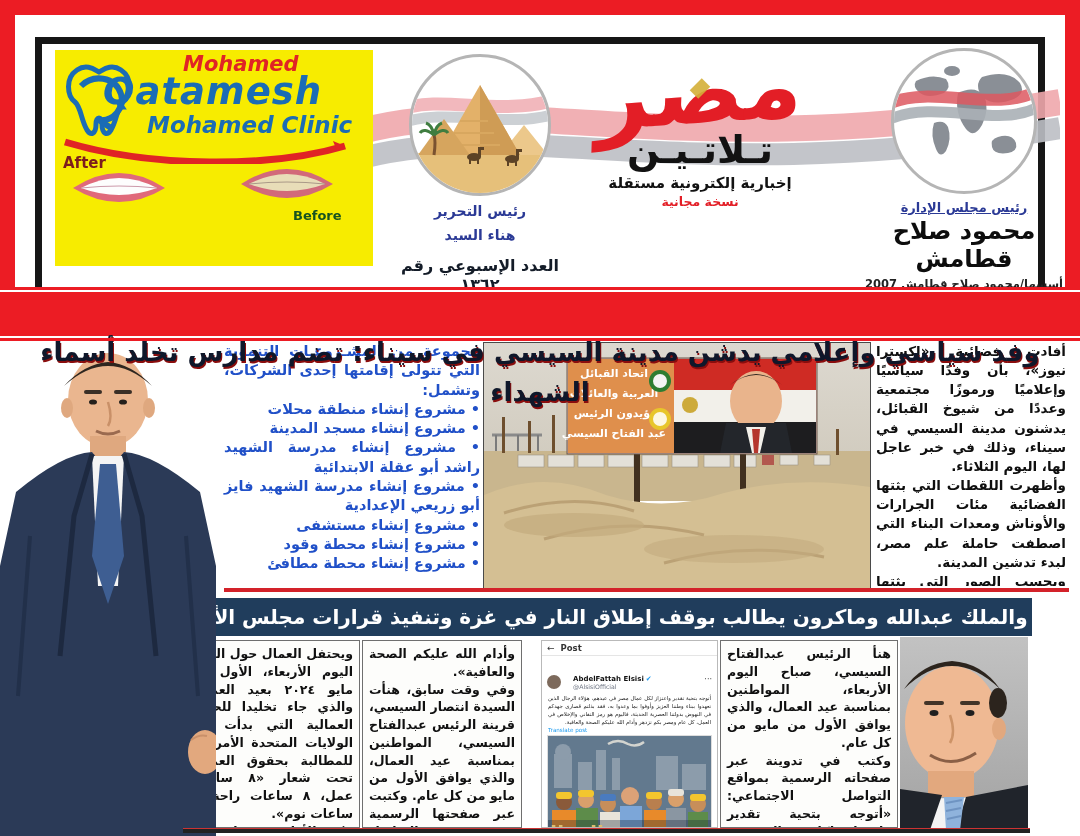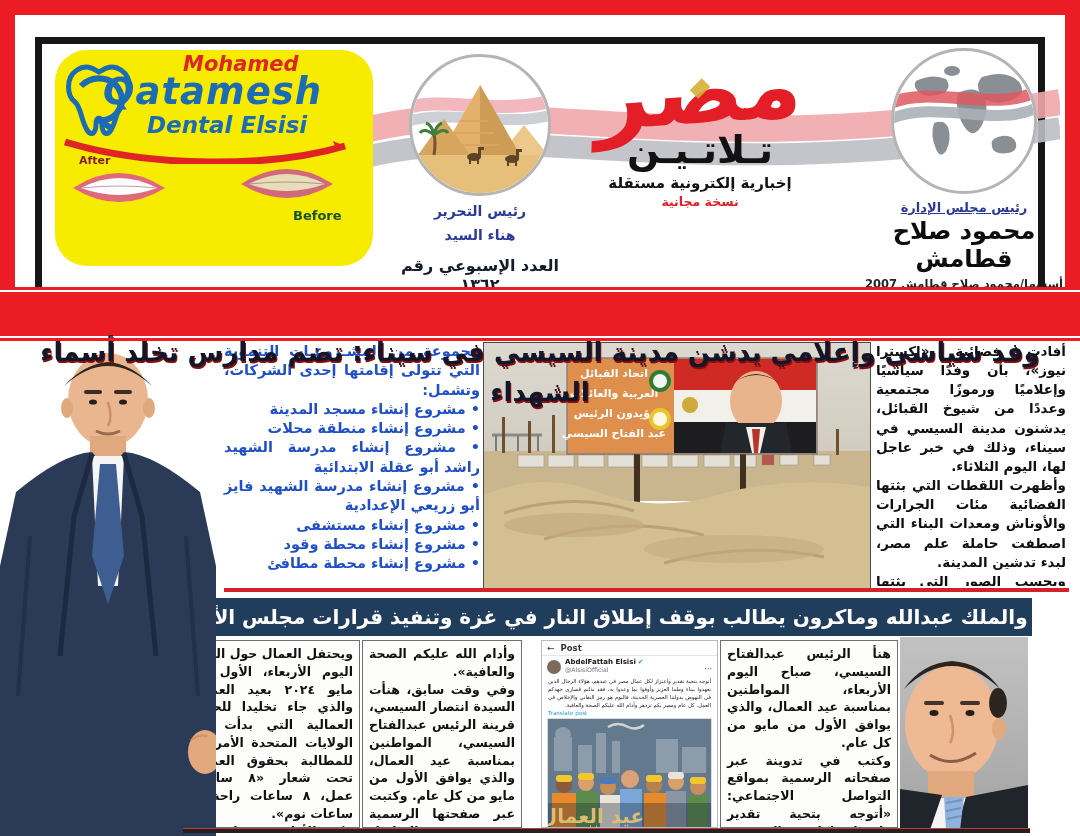--- a/index.html
+++ b/index.html
@@ -4,25 +4,25 @@
 <style>
   html,body{margin:0;padding:0;background:#fff;}
   #page{position:relative;width:1080px;height:836px;background:#fff;overflow:hidden;
         font-family:"DejaVu Sans",sans-serif;}
   
   .hdr-red{position:absolute;left:0;top:0;width:1080px;height:290px;background:#ec1c24;}
   .hdr-white{position:absolute;left:15px;top:15px;right:15px;bottom:0;background:#fff;}
   .hdr-box{position:absolute;left:20px;top:22px;right:20px;height:246px;border:7px solid #161616;background:#fff;}
   .wave-svg{position:absolute;left:292px;top:18px;width:726px;height:160px;z-index:0;}
   
-  .ad{position:absolute;left:13px;top:6px;width:318px;height:216px;background:#f7ec00;z-index:2;overflow:hidden;border-radius:32px;}
+  .ad{position:absolute;left:13px;top:6px;width:318px;height:216px;background:#f7ec00;z-index:2;overflow:hidden;}
   .ad-mohamed{position:absolute;left:128px;top:2px;color:#e02425;font-style:italic;font-weight:bold;font-size:21px;}
   .ad-qatamesh{position:absolute;left:48px;top:20px;color:#1b6cb5;font-style:italic;font-weight:bold;font-size:37px;letter-spacing:1px;}
   .ad-dental{position:absolute;left:92px;top:62px;color:#1b6cb5;font-style:italic;font-weight:bold;font-size:23px;}
-  .ad-after{position:absolute;left:24px;top:104px;color:#7c1d1d;font-size:11px;font-weight:bold;}
+  .ad-after{position:absolute;left:8px;top:104px;color:#7c1d1d;font-size:15px;font-weight:bold;}
   .ad-before{position:absolute;left:238px;top:158px;color:#17521f;font-size:13px;font-weight:bold;}
   .smile{position:absolute;width:100px;height:44px;}
   .ad-bar{position:absolute;left:0;bottom:0;width:100%;height:50px;background:#1d4f9f;color:#fff;
           font-size:11.5px;font-weight:bold;text-align:center;direction:rtl;line-height:16px;padding-top:2px;box-sizing:border-box;}
   
   .pyr-block{position:absolute;left:346px;top:10px;width:184px;text-align:center;z-index:2;}
   .circle-logo{width:136px;height:136px;border-radius:50%;border:3px solid #b5b5b5;overflow:hidden;margin:0 auto;background:#fff;}
   .editor{color:#2b3a96;font-weight:bold;font-size:14px;line-height:18px;margin-top:6px;}
   .issue{color:#141c28;font-weight:bold;font-size:16px;margin-top:12px;direction:rtl;}
   .center-block{position:absolute;left:500px;top:2px;width:316px;text-align:center;z-index:1;}
@@ -63,21 +63,21 @@
         text-align:justify;white-space:pre-line;background:#fdfdfb;z-index:1;}
   .bcol-a{left:720px;width:178px;}
   .bcol-c{left:362px;width:160px;}
   .bcol-d{left:183px;width:177px;}
   
   .post{position:absolute;left:541px;top:640px;width:177px;height:188px;background:#fff;border:1px solid #b9b9b9;
         box-sizing:border-box;overflow:hidden;font-size:6px;z-index:2;}
   .post-head{display:flex;align-items:center;gap:6px;padding:2px 5px;border-bottom:1px solid #e5e5e5;color:#333;}
   .post-head .arrow{font-size:9px;}
   .post-head .ptitle{font-weight:bold;font-size:8.5px;}
-  .acct{display:flex;align-items:flex-end;gap:4px;padding:2px 5px;}
+  .acct{display:flex;align-items:flex-start;gap:12px;padding:2px 5px;margin-top:17px;}
   .avatar{width:14px;height:14px;border-radius:50%;background:#7d6a5c;flex:0 0 auto;}
   .acct-names{flex:1;line-height:1.2;}
   .acct-name{font-weight:bold;font-size:7px;color:#111;}
   .check{color:#1d9bf0;font-size:7px;}
   .handle{color:#6b7280;font-size:6.2px;}
   .dots{color:#555;font-size:8px;}
   .post-body{padding:1px 6px;direction:rtl;color:#222;font-size:5.4px;line-height:1.5;text-align:justify;}
   .translate{padding:0 6px 2px;color:#1d9bf0;font-size:5.6px;}
   .post-img{display:block;width:163px;height:112px;margin:0 auto;border:1px solid #ddd;}
   .b-photo{position:absolute;left:900px;top:637px;width:128px;height:193px;z-index:1;}
@@ -98,21 +98,21 @@
         </svg>
 
         <div class="ad">
           <svg style="position:absolute;left:8px;top:10px" width="72" height="78" viewBox="0 0 72 78">
             <path d="M14,10 C2,18 4,36 12,42 C18,47 18,60 24,70 C28,76 33,74 33,64 C33,56 39,56 39,64 C39,74 44,76 48,70 C54,60 54,47 60,42 C68,36 70,18 58,10 C48,3 40,10 36,12 C32,10 24,3 14,10 Z" fill="none" stroke="#1b6cb5" stroke-width="5"></path>
             <path d="M18,26 C30,14 52,16 58,34 C62,48 50,62 36,60" fill="none" stroke="#1b6cb5" stroke-width="6"></path>
             <path d="M36,60 L48,68" stroke="#1b6cb5" stroke-width="6"></path>
           </svg>
           <div class="ad-mohamed">Mohamed</div>
           <div class="ad-qatamesh">Qatamesh</div>
-          <div class="ad-dental">Dental Elsisi</div>
+          <div class="ad-dental">Mohamed Clinic</div>
           <svg style="position:absolute;left:6px;top:88px" width="300" height="26" viewBox="0 0 300 26">
             <path d="M4,4 C90,30 210,30 284,8" stroke="#e02425" stroke-width="7" fill="none"></path>
             <path d="M284,8 l-12,-5 l4,10 Z" fill="#e02425"></path>
           </svg>
           <div class="ad-after">After</div>
           <div class="ad-before">Before</div>
           <svg class="smile" style="left:14px;top:118px" viewBox="0 0 100 44">
             <path d="M4,20 Q50,-10 96,20 Q50,48 4,20 Z" fill="#e0697a"></path>
             <path d="M12,20 Q50,0 88,20 Q50,34 12,20 Z" fill="#fdfdfd"></path>
             <path d="M12,20 Q50,16 88,20" stroke="#c9a" stroke-width="1" fill="none"></path>
@@ -211,22 +211,22 @@
     <polygon points="100,128 116,128 124,220 108,268 92,220" fill="#3e5e92"></polygon>
     <path d="M92,118 L74,180 L60,320 M124,118 L142,180 L156,320" stroke="#1d2940" stroke-width="5" fill="none"></path>
     <path d="M30,200 L18,360 M186,200 L198,360" stroke="#22304a" stroke-width="4" fill="none"></path>
     <ellipse cx="205" cy="416" rx="17" ry="22" fill="#e2a87e"></ellipse>
     <path d="M191,404 q8,-6 16,-4" stroke="#c9906a" stroke-width="2" fill="none"></path>
   </svg>
 
   <div class="projects">
     <div>مجموعة من المشـروعـات التنموية التي تتولى إقامتها إحدى الشركات، وتشمل:</div>
     <ul>
+      <li>مشروع إنشاء منطقة محلات</li>
       <li>مشروع إنشاء مسجد المدينة</li>
-      <li>مشروع إنشاء منطقة محلات</li>
       <li>مشروع إنشاء مدرسة الشهيد راشد أبو عقلة الابتدائية</li>
       <li>مشروع إنشاء مدرسة الشهيد فايز أبو زريعي الإعدادية</li>
       <li>مشروع إنشاء مستشفى</li>
       <li>مشروع إنشاء محطة وقود</li>
       <li>مشروع إنشاء محطة مطافئ</li>
     </ul>
   </div>
 
   <svg class="billboard" viewBox="0 0 386 246">
     <defs>

